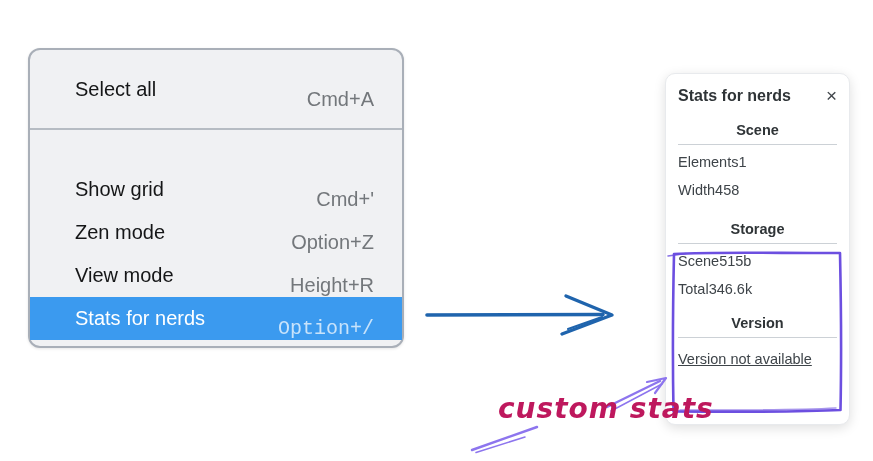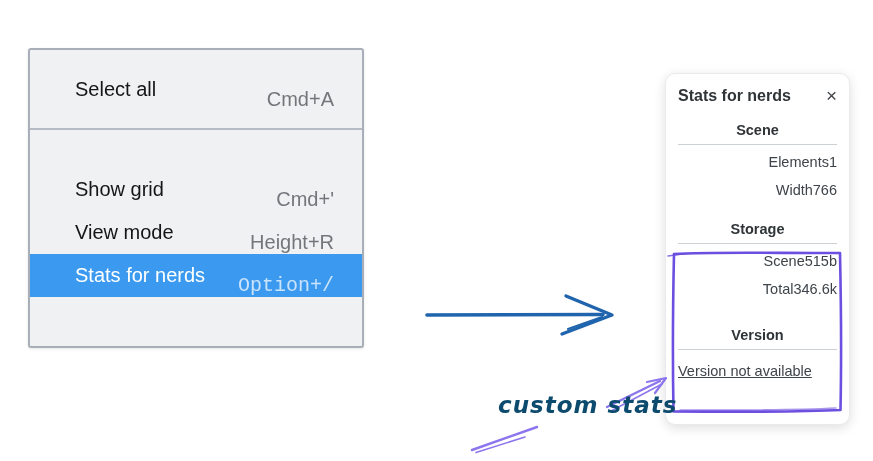--- a/index.html
+++ b/index.html
@@ -4,23 +4,23 @@
 <style>
   html,body{margin:0;padding:0;}
   body{
     width:873px;height:461px;position:relative;overflow:hidden;
     background:#ffffff;
     font-family:"Liberation Sans", sans-serif;
   }
 
   
   .menu{
-    position:absolute;left:28px;top:48px;width:336px;height:300px;
+    position:absolute;left:28px;top:48px;width:376px;height:300px;
     background:#f0f1f3;
-    border:2px solid #a9afb8;border-radius:3px;
+    border:2px solid #a9afb8;border-radius:12px;
     box-sizing:border-box;
     box-shadow:0 1px 3px rgba(0,0,0,0.10);
     font-size:20px;
   }
   .menu-row{
     display:flex;justify-content:space-between;align-items:center;
     padding:0 28px 0 45px;height:43px;
   }
   .menu-row.first{height:78px;}
   .menu-divider{border-top:2px solid #b6bcc3;height:0;}
@@ -36,47 +36,51 @@
     position:absolute;left:665px;top:73px;width:185px;height:352px;
     background:#ffffff;border:1px solid #e8eaed;border-radius:10px;
     box-sizing:border-box;padding:12px 12px;
     box-shadow:0 3px 12px rgba(0,0,0,0.13);
     font-size:14.5px;color:#3e4449;
   }
   .panel-title-row{display:flex;justify-content:space-between;align-items:center;}
   .panel-title{font-weight:bold;font-size:16px;color:#2f3437;}
   .panel-close{font-size:19px;color:#42474c;line-height:1;cursor:pointer;font-weight:normal;}
   .section-heading{text-align:center;font-weight:bold;margin-top:17px;color:#2f3437;}
-  .section-heading.version{margin-top:24px;}
+  .section-heading.version{margin-top:12px;}
   .section-divider{border:none;border-top:1px solid #ccd1d6;margin:6px 0 3px 0;}
-  .stat-row{display:flex;justify-content:flex-end;line-height:28px;}
+  .stat-row{display:flex;justify-content:flex-start;line-height:28px;}
   .panel-note{line-height:28px;margin-top:7px;text-decoration:underline;}
 
   
   .annotation-text{
     position:absolute;left:498px;top:392px;
-    font-size:23px;font-weight:bold;font-style:italic;letter-spacing:1px;
-    color:#0c4a6e;
+    font-size:28px;font-weight:bold;font-style:italic;letter-spacing:1px;
+    color:#be185d;
     font-family:"DejaVu Sans", cursive, sans-serif;
   }
   .overlay{position:absolute;left:0;top:0;pointer-events:none;}
 </style>
 </head>
 <body>
 
 <div class="menu">
   <div class="menu-row first">
     <span class="menu-label">Select all</span>
     <span class="menu-shortcut">Cmd+A</span>
   </div>
   <div class="menu-divider"></div>
   <div class="menu-group">
     <div class="menu-row">
       <span class="menu-label">Show grid</span>
       <span class="menu-shortcut">Cmd+'</span>
+    </div>
+    <div class="menu-row">
+      <span class="menu-label">Zen mode</span>
+      <span class="menu-shortcut">Option+Z</span>
     </div>
     <div class="menu-row">
       <span class="menu-label">View mode</span>
       <span class="menu-shortcut">Height+R</span>
     </div>
     <div class="menu-row selected">
       <span class="menu-label">Stats for nerds</span>
       <span class="menu-shortcut">Option+/</span>
     </div>
   </div>
@@ -89,21 +93,21 @@
   </div>
 
   <div class="section-heading">Scene</div>
   <hr class="section-divider">
   <div class="stat-row">
     <span>Elements</span>
     <span>1</span>
   </div>
   <div class="stat-row">
     <span>Width</span>
-    <span>766</span>
+    <span>458</span>
   </div>
 
   <div class="section-heading">Storage</div>
   <hr class="section-divider">
   <div class="stat-row">
     <span>Scene</span>
     <span>515b</span>
   </div>
   <div class="stat-row">
     <span>Total</span>

